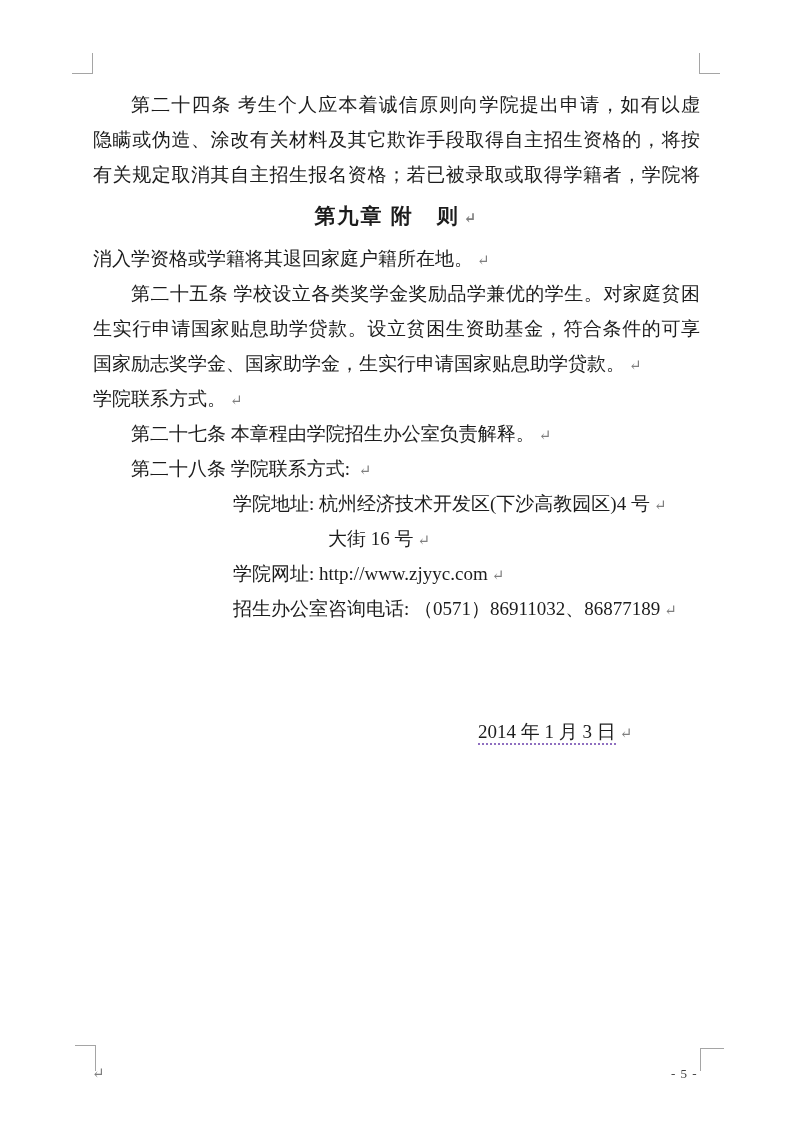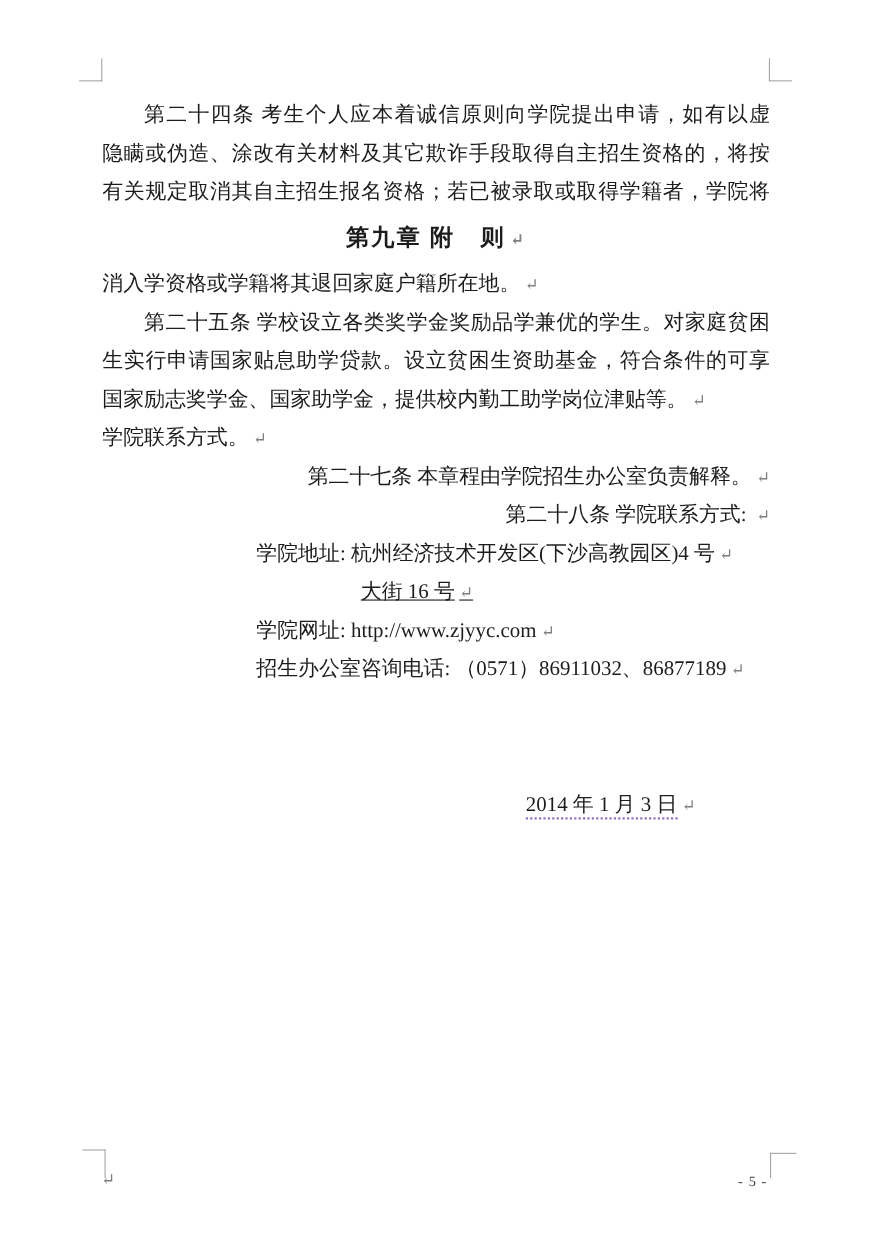--- a/index.html
+++ b/index.html
@@ -13,30 +13,30 @@
   }
   .text-flow{
     position:absolute;left:93px;top:87px;width:607px;
     font-size:19px;
   }
   .row{
     height:35px;line-height:35px;
     overflow:hidden;
     white-space:pre-wrap;
   }
-  .first{text-indent:38px;text-align:right;}
+  .first{text-indent:38px;}
   .fill{text-align:justify;text-align-last:justify;text-justify:inter-character;}
   .heading{
     height:49px;line-height:49px;
     font-size:21px;font-weight:700;
     text-align:center;letter-spacing:2px;
     text-indent:0;
   }
   .contact{padding-left:140px;}
-  .contact2{padding-left:235px;text-decoration:underline;}
+  .contact2{padding-left:235px;}
   .spacer{height:88px;}
   .date-row{padding-left:385px;}
   .date-text{
     border-bottom:2px dotted #8f6fc0;
     padding-bottom:1px;
   }
   .pilcrow{
     color:#7f7f7f;
     font-size:15px;
     margin-left:4px;
@@ -66,21 +66,21 @@
   <div class="crop crop-br"></div>
 
   <div class="text-flow" id="text-flow">
       <div class="row first fill"><span>第二十四条 考生个人应本着诚信原则向学院提出申请，如有以虚报、</span></div>
       <div class="row fill"><span>隐瞒或伪造、涂改有关材料及其它欺诈手段取得自主招生资格的，将按照</span></div>
       <div class="row fill"><span>有关规定取消其自主招生报名资格；若已被录取或取得学籍者，学院将取</span></div>
       <div class="row heading"><span>第九章 附　则</span><span class="pilcrow">↵</span></div>
       <div class="row"><span>消入学资格或学籍将其退回家庭户籍所在地。</span><span class="pilcrow">↵</span></div>
       <div class="row first fill"><span>第二十五条 学校设立各类奖学金奖励品学兼优的学生。对家庭贫困学</span></div>
       <div class="row fill"><span>生实行申请国家贴息助学贷款。设立贫困生资助基金，符合条件的可享受</span></div>
-      <div class="row"><span>国家励志奖学金、国家助学金，提供校内勤工助学岗位津贴等。</span><span class="pilcrow">↵</span></div>
+      <div class="row"><span>国家励志奖学金、国家助学金，生实行申请国家贴息助学贷款。</span><span class="pilcrow">↵</span></div>
       <div class="row"><span>学院联系方式。</span><span class="pilcrow">↵</span></div>
       <div class="row first"><span>第二十七条 本章程由学院招生办公室负责解释。</span><span class="pilcrow">↵</span></div>
       <div class="row first"><span>第二十八条 学院联系方式: </span><span class="pilcrow">↵</span></div>
       <div class="row contact"><span>学院地址: 杭州经济技术开发区(下沙高教园区)4 号</span><span class="pilcrow">↵</span></div>
       <div class="row contact2"><span>大街 16 号</span><span class="pilcrow">↵</span></div>
       <div class="row contact"><span>学院网址: http://www.zjyyc.com</span><span class="pilcrow">↵</span></div>
       <div class="row contact"><span>招生办公室咨询电话: （0571）86911032、86877189</span><span class="pilcrow">↵</span></div>
       <div class="row spacer"></div>
       <div class="row date-row"><span class="date-text">2014 年 1 月 3 日</span><span class="pilcrow">↵</span></div>
     </div>

